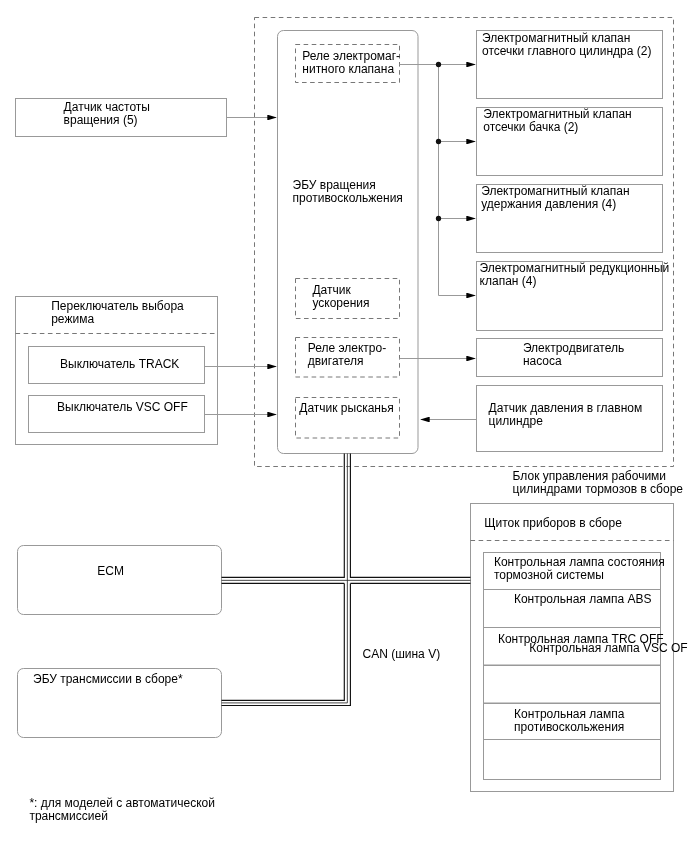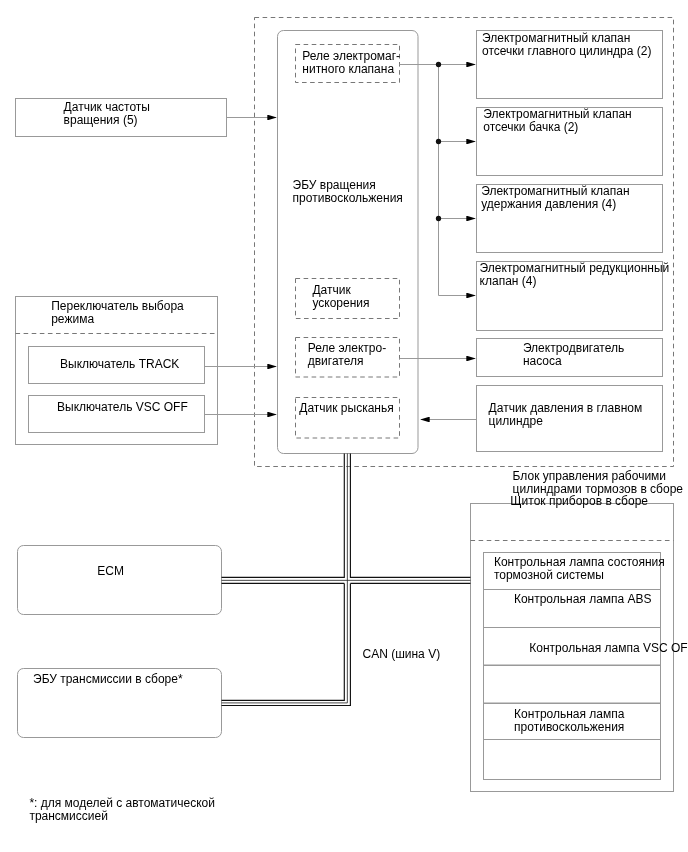--- a/index.html
+++ b/index.html
@@ -127,21 +127,22 @@
 цилиндре</div>
 <div class="lbl" style="left:512.6px;top:470.3px;width:200px;">Блок управления рабочими
 цилиндрами тормозов в сборе</div>
 
 <div class="lbl" style="left:97.3px;top:565px;width:120px;">ECM</div>
 <div class="lbl" style="left:33px;top:673.2px;width:200px;">ЭБУ трансмиссии в сборе*</div>
 <div class="lbl" style="left:362.5px;top:648.3px;width:120px;">CAN (шина V)</div>
 <div class="lbl" style="left:29.4px;top:797.2px;width:240px;">*: для моделей с автоматической
 трансмиссией</div>
 
-<div class="lbl" style="left:484.2px;top:495px;width:190px;text-align:center;">Щиток приборов в сборе</div>
+<div class="lbl" style="left:484.2px;top:517px;width:190px;">Щиток приборов в сборе</div>
 <div class="lbl" style="left:493.9px;top:555.9px;width:180px;">Контрольная лампа состояния
 тормозной системы</div>
 <div class="lbl" style="left:513.9px;top:593px;width:180px;">Контрольная лампа ABS</div>
+<div class="lbl" style="left:497.9px;top:632.9px;width:180px;">Контрольная лампа TRC OFF</div>
 <div class="lbl" style="left:497.3px;top:642px;width:180px;margin-left:32px;">Контрольная лампа VSC OFF</div>
 <div class="lbl" style="left:514.1px;top:707.9px;width:180px;">Контрольная лампа
 противоскольжения</div>
 
 </div>
 
 </body></html>

